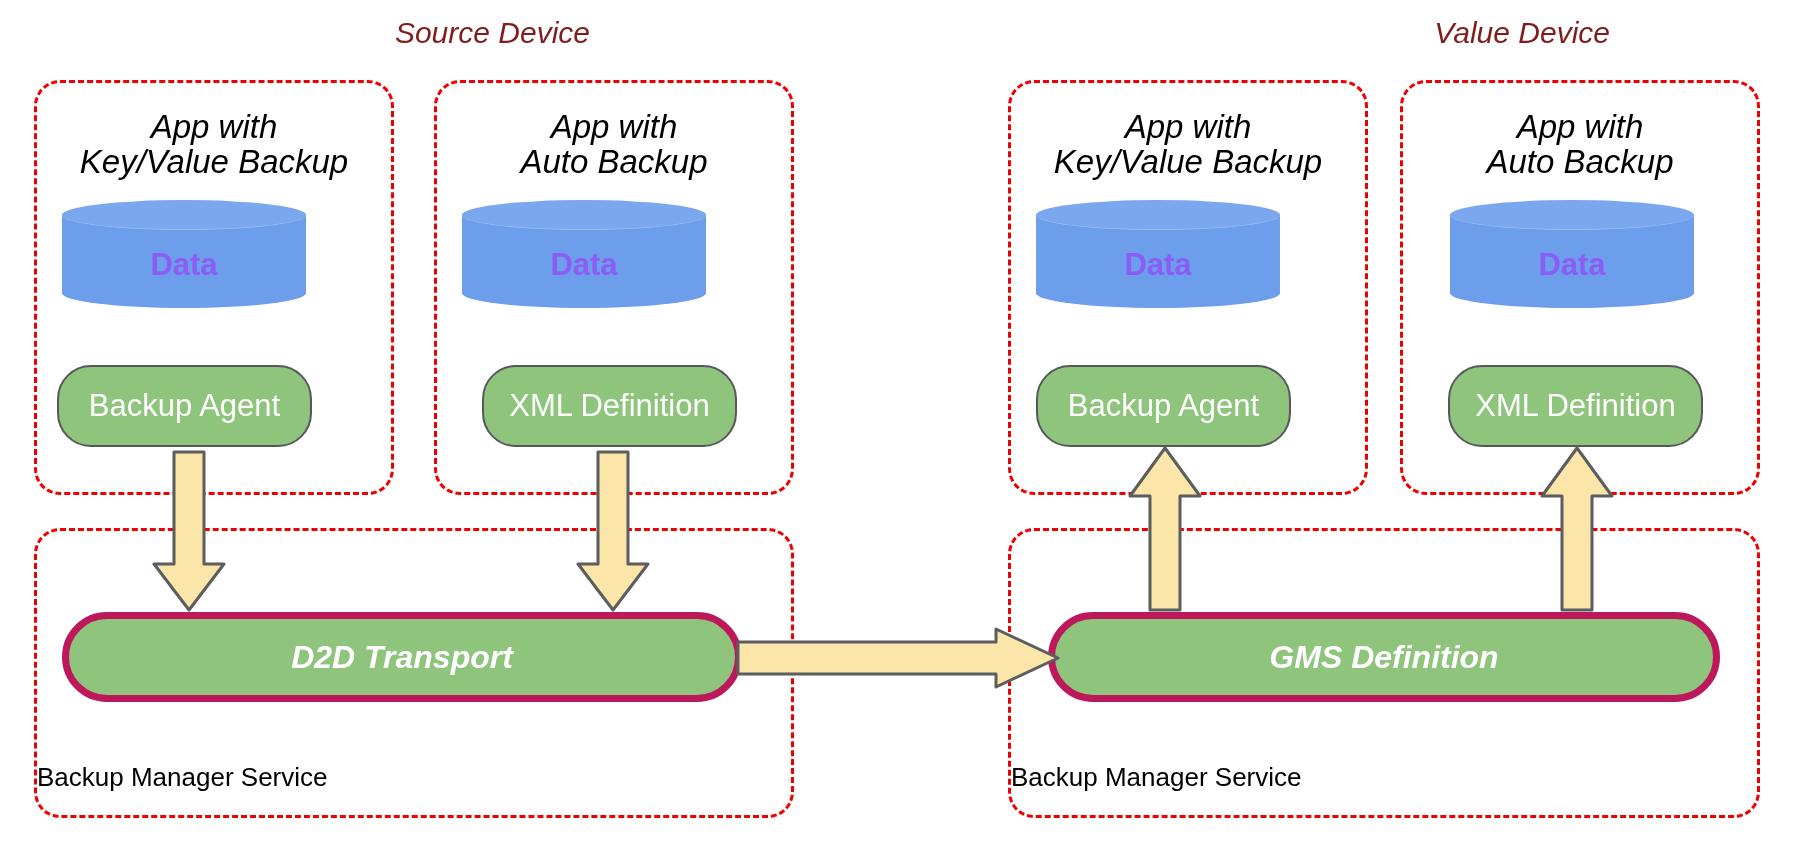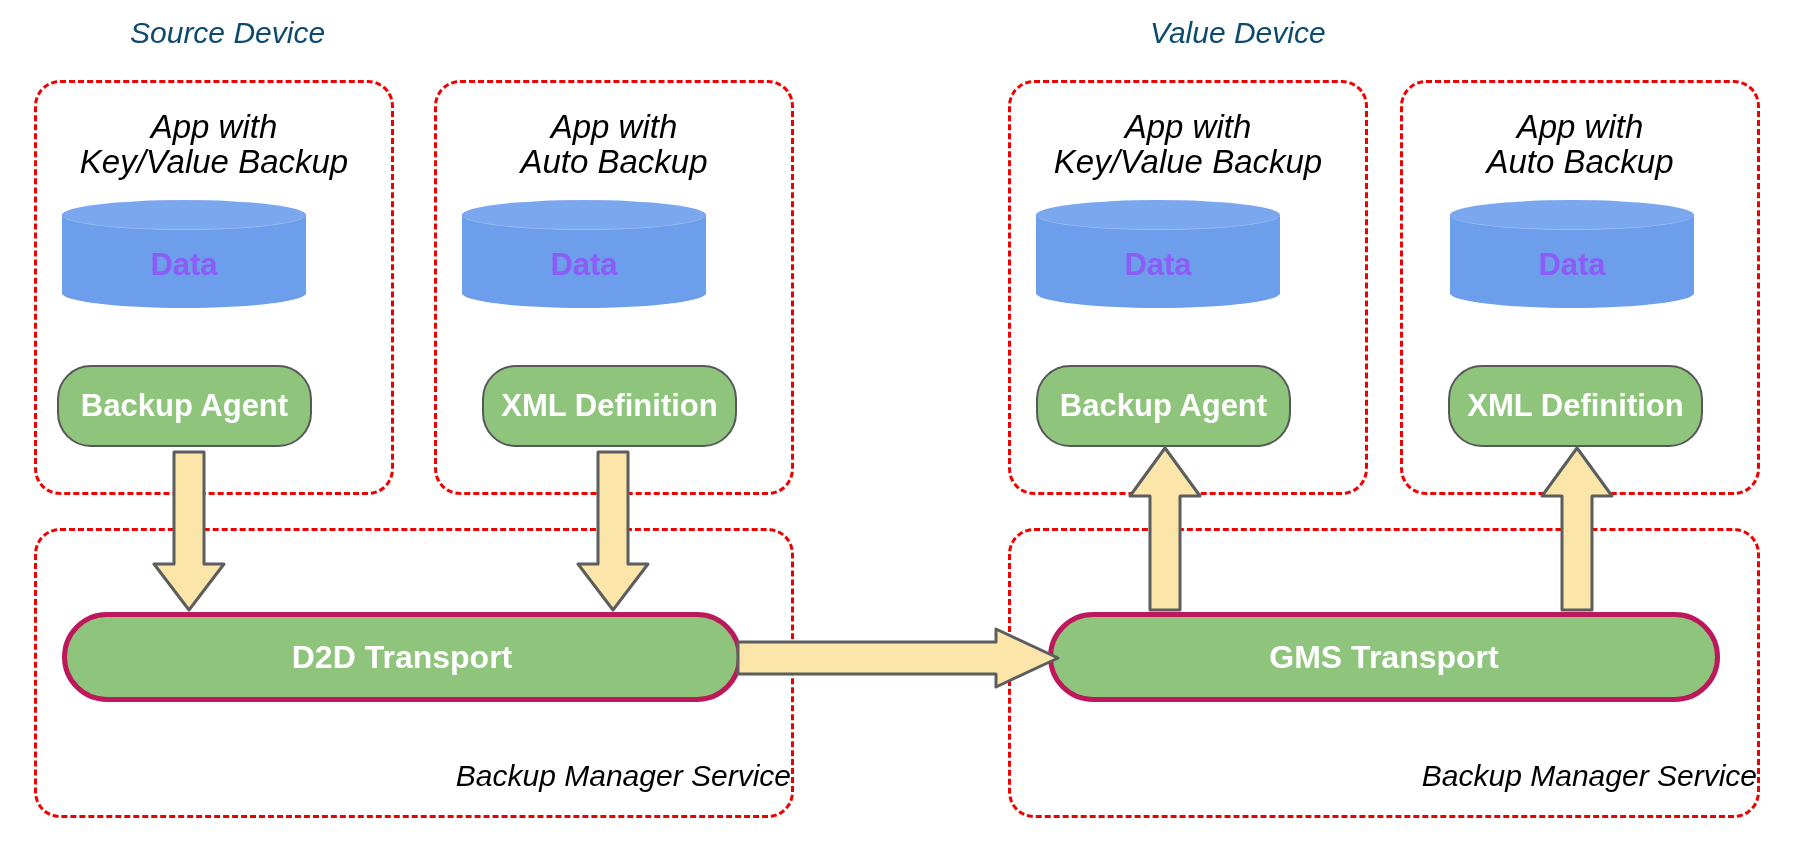--- a/index.html
+++ b/index.html
@@ -15,22 +15,22 @@
     width: 1797px;
     height: 847px;
     background: #ffffff;
     overflow: hidden;
   }
   
   .device-title {
     position: absolute;
     font-style: italic;
     font-size: 30px;
-    color: #0c4a6e;
-    text-align: left;
+    color: #7f1d1d;
+    text-align: right;
     white-space: nowrap;
     font-family: "Liberation Sans", sans-serif;
   }
   
   .dashed-box {
     position: absolute;
     border: 3px dashed #ee0000;
     border-radius: 26px;
     box-sizing: border-box;
     background: transparent;
@@ -45,23 +45,22 @@
     font-size: 33px;
     line-height: 35px;
     color: #000000;
     white-space: pre-line;
   }
   .service-label {
     position: absolute;
     left: 0;
     right: 0;
     bottom: 22px;
-    text-align: right;
-    font-style: italic;
-    font-size: 30px;
+    text-align: left;
+    font-size: 26px;
     color: #000000;
     white-space: nowrap;
   }
   
   .cylinder {
     position: absolute;
   }
   .cyl-body {
     position: absolute;
     left: 0;
@@ -109,33 +108,34 @@
     background: #8fc47c;
     border: 2px solid #56585a;
     border-radius: 34px;
     box-sizing: border-box;
     display: flex;
     align-items: center;
     justify-content: center;
   }
   .green-box .gb-label {
     color: #ffffff;
-    font-weight: bold;
+    font-weight: normal;
     font-size: 31px;
     white-space: nowrap;
   }
   .pill-box {
     position: absolute;
     background: #8fc47c;
-    border: 5px solid #be185d;
+    border: 7px solid #be185d;
     border-radius: 50px;
     box-sizing: border-box;
     display: flex;
     align-items: center;
     justify-content: center;
+    font-style: italic;
   }
   .pill-box .pb-label {
     color: #ffffff;
     font-weight: bold;
     font-size: 32px;
     white-space: nowrap;
   }
   
   .arrow {
     position: absolute;
@@ -223,21 +223,21 @@
 
   <div class="green-box" style="left:1448px; top:365px; width:255px; height:82px;">
     <span class="gb-label">XML Definition</span>
   </div>
 
   <div class="dashed-box" style="left:1008px; top:528px; width:752px; height:290px;">
     <div class="service-label">Backup Manager Service</div>
   </div>
 
   <div class="pill-box" style="left:1048px; top:612px; width:672px; height:90px;">
-    <span class="pb-label">GMS Transport</span>
+    <span class="pb-label">GMS Definition</span>
   </div>
 
   <div class="arrow" style="left:152px; top:452px; width:74px; height:160px;">
     <svg width="74" height="160" viewBox="0 0 74 160">
       <polygon points="22,0 52,0 52,112 72,112 37,158 2,112 22,112" fill="#fce5a8" stroke="#5b5d5f" stroke-width="3" stroke-linejoin="round"></polygon>
     </svg>
   </div>
 
   <div class="arrow" style="left:576px; top:452px; width:74px; height:160px;">
     <svg width="74" height="160" viewBox="0 0 74 160">

